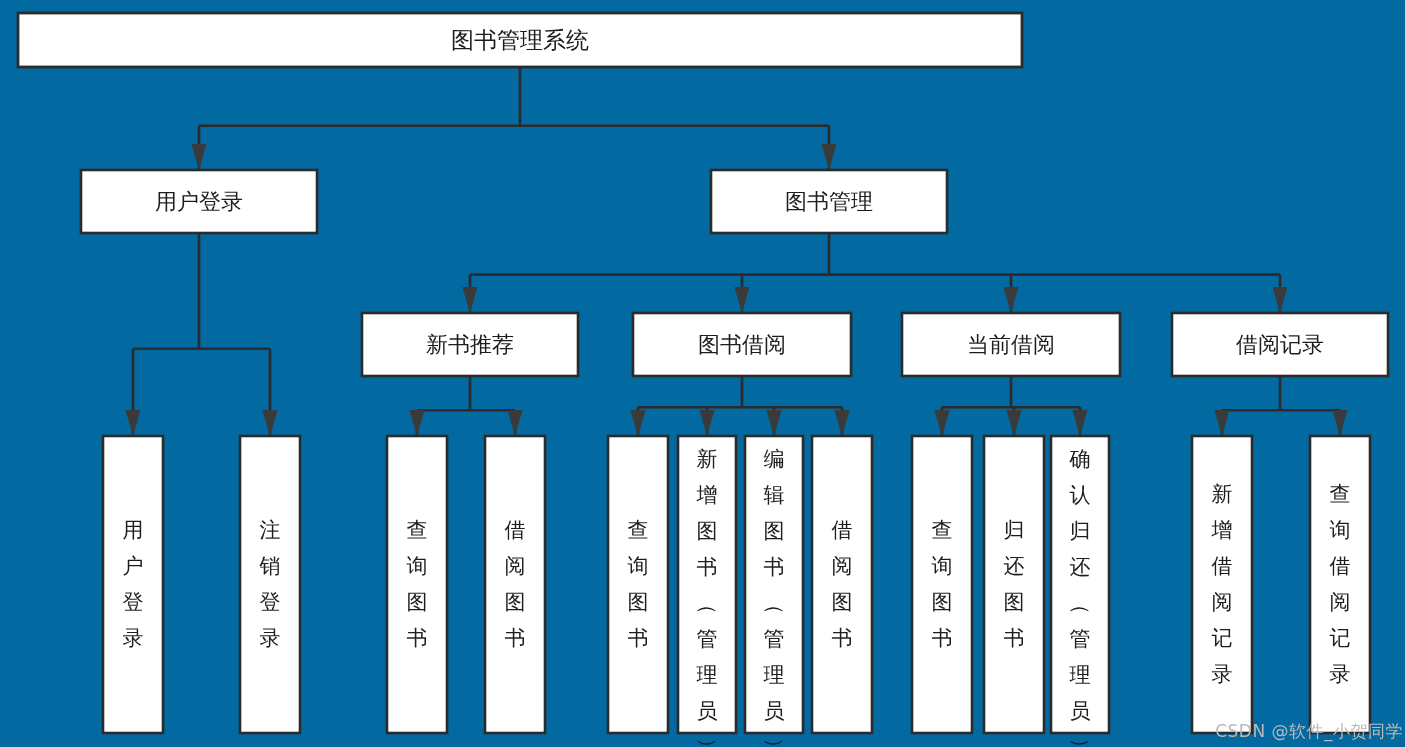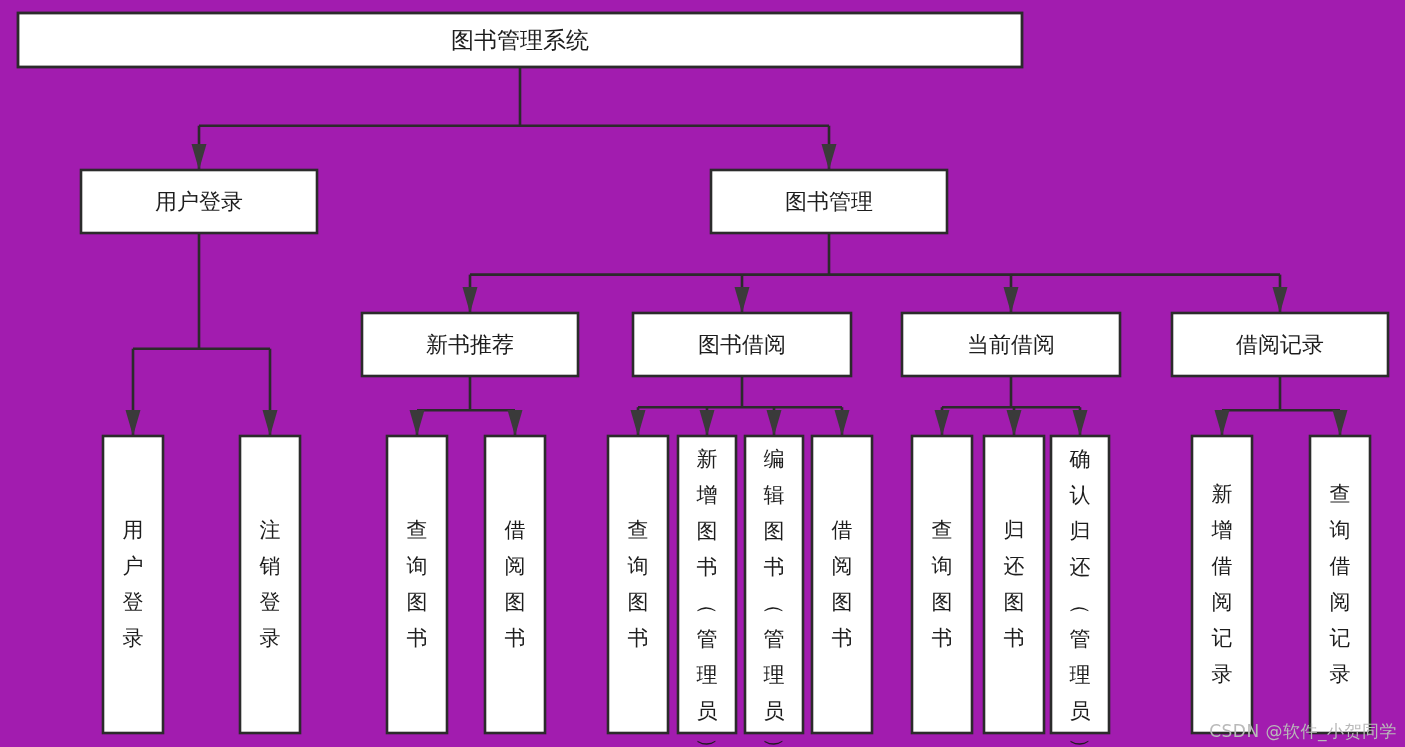--- a/index.html
+++ b/index.html
@@ -11,21 +11,21 @@
   body {
     width: 1405px;
     height: 747px;
     overflow: hidden;
     font-family: "DejaVu Sans", "Liberation Sans", sans-serif;
   }
   #diagram-root {
     position: relative;
     width: 1405px;
     height: 747px;
-    background: #a21caf;
+    background: #0369a1;
   }
   svg.diagram-canvas {
     position: absolute;
     left: 0;
     top: 0;
     width: 1405px;
     height: 747px;
     display: block;
   }
   .node-box {
@@ -60,21 +60,21 @@
   }
   .leaf-label-char {
     fill: #1d1d1d;
     font-family: "DejaVu Sans", "Liberation Sans", sans-serif;
     font-size: 21px;
     text-anchor: middle;
     dominant-baseline: middle;
   }
   .watermark-text {
     position: absolute;
-    right: 8px;
+    right: 2px;
     bottom: 4px;
     font-family: "DejaVu Sans", "Liberation Sans", sans-serif;
     font-size: 17px;
     color: #b9b9b9;
     white-space: nowrap;
     letter-spacing: 0.5px;
     user-select: none;
   }
 </style>
 </head>

